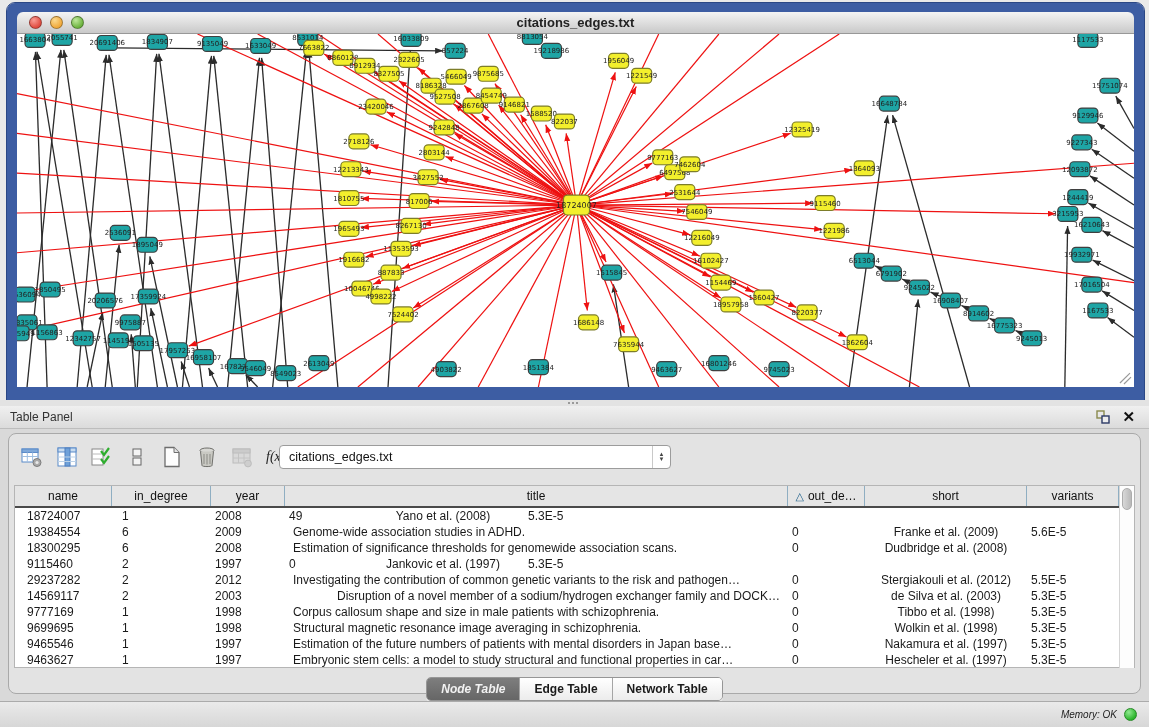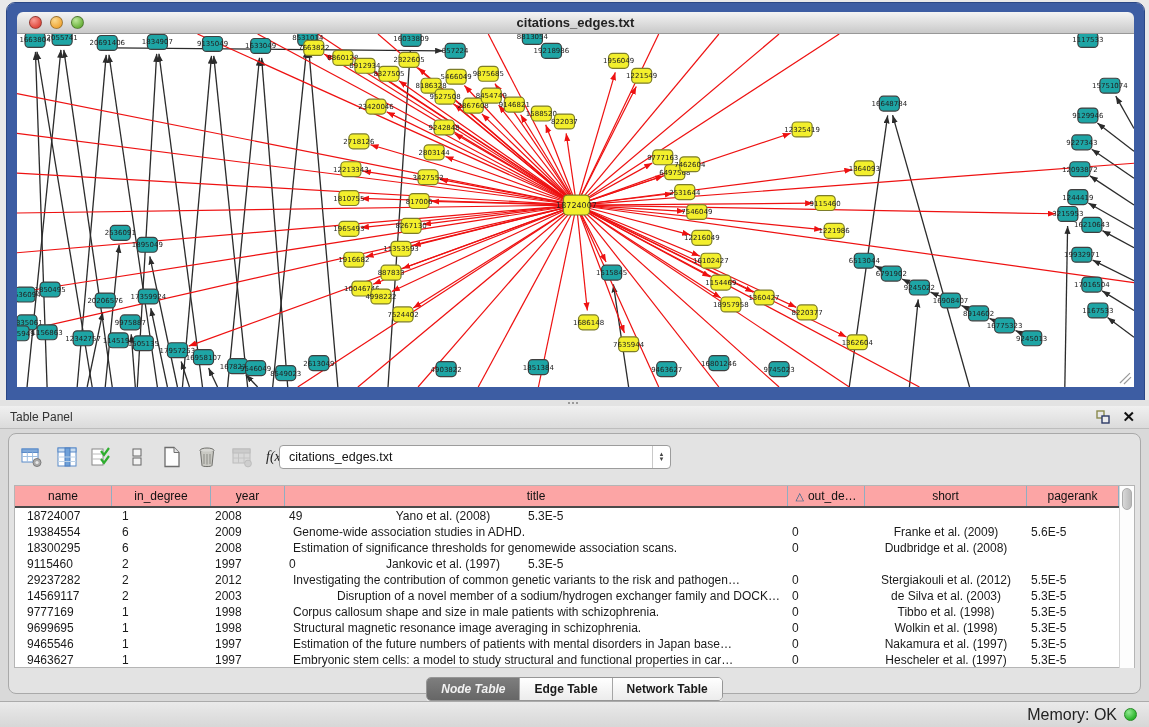--- a/index.html
+++ b/index.html
@@ -48,21 +48,21 @@
            font-size:12.5px; color:#111; padding-left:9px; }
   .combo .arrows { margin-left:auto; width:18px; height:100%; border-left:1px solid #C9C9C9;
                    display:flex; flex-direction:column; align-items:center; justify-content:center;
                    font-size:6px; color:#444; line-height:5px; }
 
   
   .table-wrap { position:absolute; left:5px; right:5px; top:51px; height:183px; background:#fff;
                 border:1px solid #B5B5B5; display:flex; flex-direction:column; }
   .tbl { flex:1; display:flex; }
   .tbl-main { flex:1; display:flex; flex-direction:column; overflow:hidden; }
-  .thead { display:flex; height:22px; background:#fca5a5; border-bottom:2px solid #4A4A4A; flex:none; }
+  .thead { display:flex; height:22px; background:#e5e5e5; border-bottom:2px solid #4A4A4A; flex:none; }
   .th { font-size:12px; color:#111; display:flex; align-items:center; justify-content:center;
         border-right:1px solid #8FAEC2; height:100%; }
   .th .sort { color:#1C5F8A; margin-right:4px; font-size:11px; }
   .trow { display:flex; height:16px; flex:none; }
   .td { font-size:12px; color:#1a1a1a; white-space:nowrap; overflow:hidden; display:flex; align-items:center; }
   .vscroll { width:15px; background:#FDFDFD; border-left:1px solid #D5D5D5; position:relative; flex:none; }
   .vthumb { position:absolute; left:2px; top:2px; width:10px; height:22px; border-radius:5px;
             background:linear-gradient(90deg,#D8D8D8,#B9B9B9); border:1px solid #ACACAC; }
 
   
@@ -71,21 +71,21 @@
          box-shadow:0 1px 0 rgba(255,255,255,.7); }
   .seg .tab { font-size:12px; font-weight:bold; padding:0 14px; display:flex; align-items:center;
               background:linear-gradient(#FFFFFF,#ECECEC); color:#1a1a1a; border-left:1px solid #A5A5A5; }
   .seg .tab:first-child { border-left:none;font-style:italic; }
   .seg .tab.sel { background:linear-gradient(#7E7E7E,#666666); color:#F2F2F2; }
 
   
   .statusbar { position:absolute; left:0; top:701px; width:1149px; height:26px;
                background:linear-gradient(#EAEAEA,#D7D7D7); border-top:1px solid #ABABAB;
                display:flex; align-items:center; justify-content:flex-end; padding-right:12px; gap:7px; }
-  .mem { font-size:16px; color:#222; }
+  .mem { font-size:10px; color:#222;font-style:italic; }
   .memdot { width:13px; height:13px; border-radius:50%; border:1px solid #268A26;
             background:radial-gradient(circle at 35% 30%, #90E990, #2DB52D 70%); }
 </style>
 </head>
 <body>
 
 <div class="gwindow">
   <div class="titlebar">
     <div class="lights">
       <span class="light red"></span>
@@ -545,21 +545,21 @@
                 <span>title</span>
               </div>
               <div class="th" style="width: 77px; flex: 0 0 auto;">
                 <span class="sort">△</span>
                 <span>out_de…</span>
               </div>
               <div class="th" style="width: 162px; flex: 0 0 auto;">
                 <span>short</span>
               </div>
               <div class="th" style="width: 92px; flex: 0 0 auto;">
-                <span>pagerank</span>
+                <span>variants</span>
               </div>
             </div>
           <div id="tbody" style="flex:1;">
               <div class="trow">
                 <div class="td" style="width: 97px; flex: 0 0 auto; padding-left: 12px;">18724007</div>
                 <div class="td" style="width: 99px; flex: 0 0 auto; padding-left: 10px;">1</div>
                 <div class="td" style="width: 74px; flex: 0 0 auto; padding-left: 4px;">2008</div>
                 <div class="td" style="width: 77px; flex: 0 0 auto; padding-left: 4px;">49</div>
                 <div class="td" style="width: 162px; flex: 0 0 auto; justify-content: center;">Yano et al. (2008)</div>
                 <div class="td" style="width: 92px; flex: 0 0 auto; padding-left: 4px;">5.3E-5</div>

